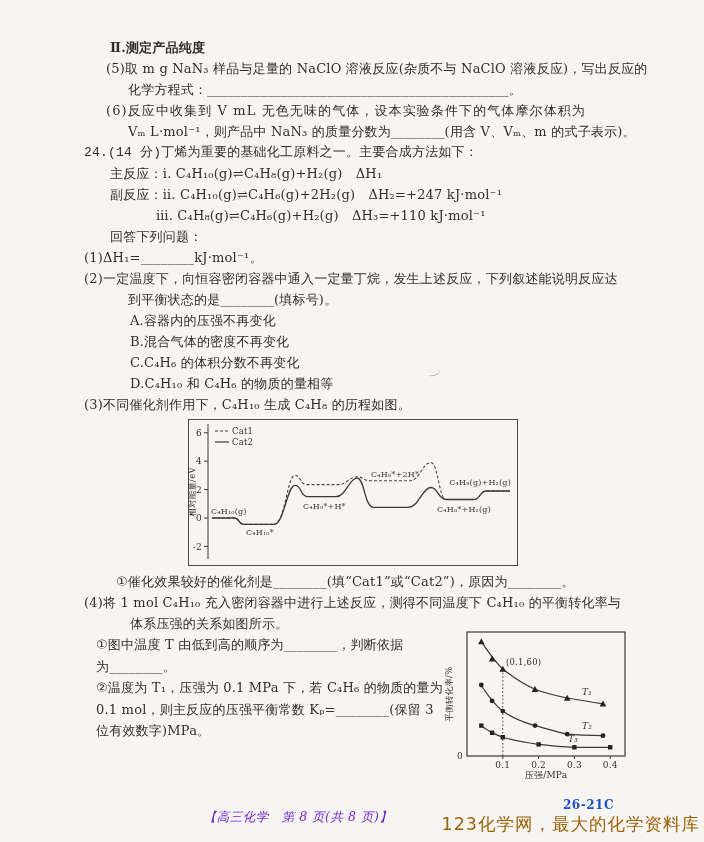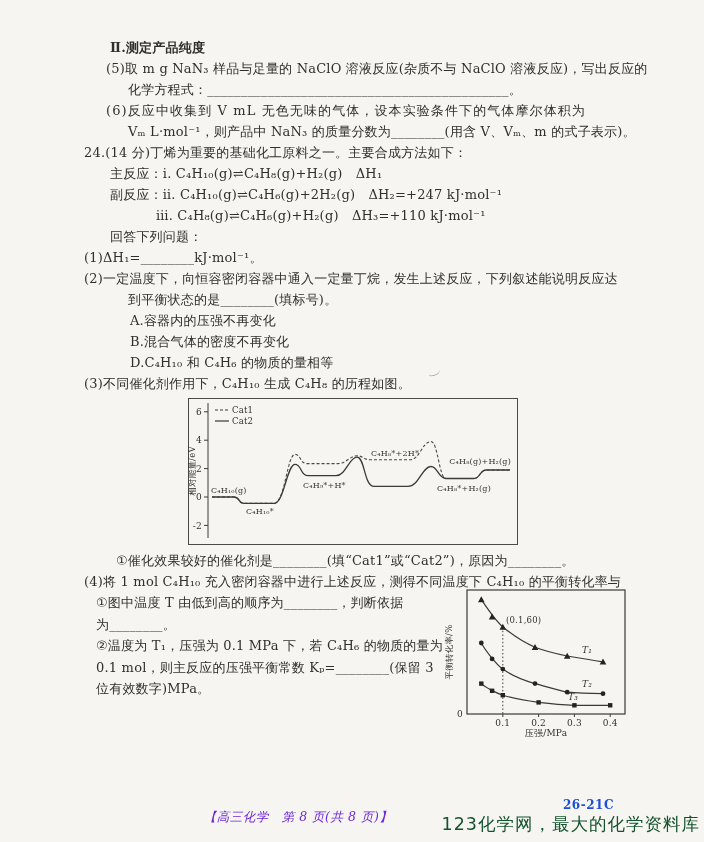--- a/index.html
+++ b/index.html
@@ -15,21 +15,21 @@
   }
   .doc{
     position:absolute;top:37px;left:84px;width:540px;
     font-size:13px;line-height:21px;
     letter-spacing:.2px;
   }
   .ln{white-space:nowrap;}
   .sec{margin-left:26px;font-weight:bold;}
   .q{margin-left:22px;}
   .qc{margin-left:44px;}
-  .stem{margin-left:0;}
+  .stem{margin-left:0;font-family:Liberation Mono, monospace;}
   .rxn{margin-left:26px;}
   .rxn3{margin-left:72px;}
   .sub1{}
   .opt{margin-left:46px;}
   .circ{margin-left:32px;}
   .just{letter-spacing:1.1px;}
   .fig1wrap{margin:4px 0 5px 104px;}
   .q4row{display:flex;align-items:flex-start;}
   .q4text{width:352px;margin-left:12px;line-height:21.5px;}
   .fig2wrap{margin-top:-6px;}
@@ -38,21 +38,21 @@
   .footer-page{
     position:absolute;left:0;bottom:16px;width:596px;text-align:center;
     font-size:12.5px;color:#6d28d9;letter-spacing:.5px;font-style:italic;
   }
   .paper-code{
     position:absolute;left:563px;top:798px;
     font-size:12px;font-weight:bold;color:#1d4ed8;letter-spacing:.5px;
   }
   .watermark{
     position:absolute;right:4px;bottom:6px;
-    font-size:17.5px;color:#14532d;letter-spacing:1px;
+    font-size:17.5px;color:#a16207;letter-spacing:1px;
     font-family:"DejaVu Sans","Liberation Sans",sans-serif;
   }
   .artifact{
     position:absolute;left:428px;top:368px;width:12px;height:7px;
     border-bottom:1.6px solid #8b8884;border-radius:0 0 70% 40%;
     transform:rotate(-12deg);opacity:.75;
   }
 </style>
 </head>
 <body>
@@ -70,20 +70,21 @@
     <div class="ln rxn">主反应：ⅰ. C₄H₁₀(g)⇌C₄H₈(g)+H₂(g)　ΔH₁</div>
     <div class="ln rxn">副反应：ⅱ. C₄H₁₀(g)⇌C₄H₆(g)+2H₂(g)　ΔH₂=+247 kJ·mol⁻¹</div>
     <div class="ln rxn3">ⅲ. C₄H₈(g)⇌C₄H₆(g)+H₂(g)　ΔH₃=+110 kJ·mol⁻¹</div>
     <div class="ln rxn">回答下列问题：</div>
 
     <div class="ln sub1">(1)ΔH₁=________kJ·mol⁻¹。</div>
     <div class="ln sub1">(2)一定温度下，向恒容密闭容器中通入一定量丁烷，发生上述反应，下列叙述能说明反应达</div>
     <div class="ln qc">到平衡状态的是________(填标号)。</div>
     <div class="ln opt">A.容器内的压强不再变化</div>
     <div class="ln opt">B.混合气体的密度不再变化</div>
+    <div class="ln opt">C.C₄H₆ 的体积分数不再变化</div>
     <div class="ln opt">D.C₄H₁₀ 和 C₄H₆ 的物质的量相等</div>
     <div class="ln sub1">(3)不同催化剂作用下，C₄H₁₀ 生成 C₄H₈ 的历程如图。</div>
 
     <div class="fig1wrap">
       <svg width="330" height="147" viewBox="0 0 330 147">
         <rect x="0.5" y="0.5" width="329" height="146" fill="none" stroke="#4c4a47" stroke-width="1"></rect>
 
         <line x1="20" y1="5" x2="20" y2="140" stroke="#3c3a38" stroke-width="1"></line>
         <line x1="16" y1="13.8" x2="20" y2="13.8" stroke="#3c3a38" stroke-width="1"></line>
         <line x1="16" y1="42.2" x2="20" y2="42.2" stroke="#3c3a38" stroke-width="1"></line>
@@ -118,20 +119,21 @@
         <text x="58" y="116" font-size="8">C₄H₁₀*</text>
         <text x="115" y="90" font-size="8">C₄H₉*+H*</text>
         <text x="183" y="58" font-size="8">C₄H₈*+2H*</text>
         <text x="249" y="93" font-size="8">C₄H₈*+H₂(g)</text>
         <text x="323" y="66" font-size="8" text-anchor="end">C₄H₈(g)+H₂(g)</text>
       </svg>
     </div>
 
     <div class="ln circ">①催化效果较好的催化剂是________(填“Cat1”或“Cat2”)，原因为________。</div>
     <div class="ln sub1">(4)将 1 mol C₄H₁₀ 充入密闭容器中进行上述反应，测得不同温度下 C₄H₁₀ 的平衡转化率与</div>
+    <div class="ln opt">体系压强的关系如图所示。</div>
 
     <div class="q4row">
       <div class="q4text">
         <div class="ln">①图中温度 T 由低到高的顺序为________，判断依据</div>
         <div class="ln">为________。</div>
         <div class="ln">②温度为 T₁，压强为 0.1 MPa 下，若 C₄H₆ 的物质的量为</div>
         <div class="ln">0.1 mol，则主反应的压强平衡常数 Kₚ=________(保留 3</div>
         <div class="ln">位有效数字)MPa。</div>
       </div>
 

